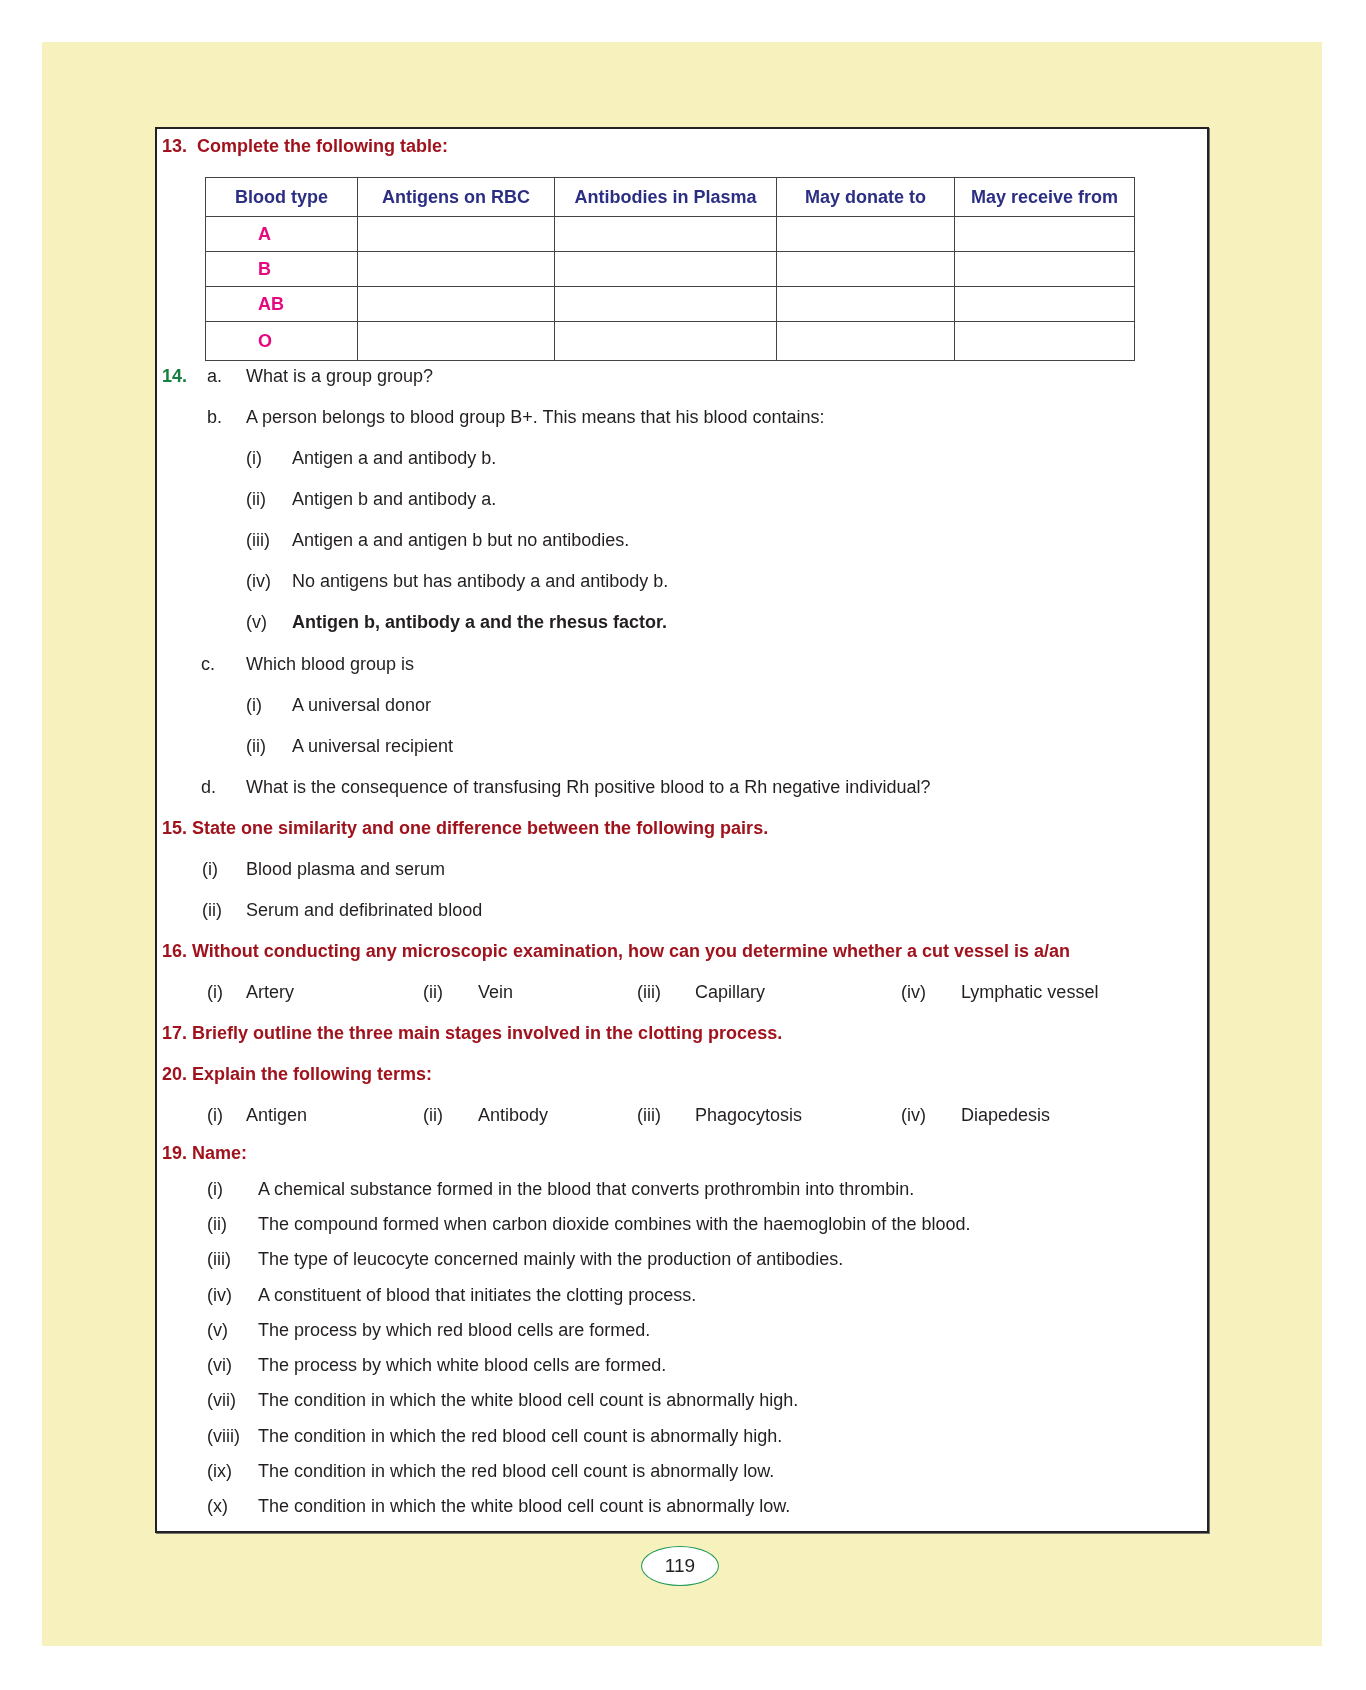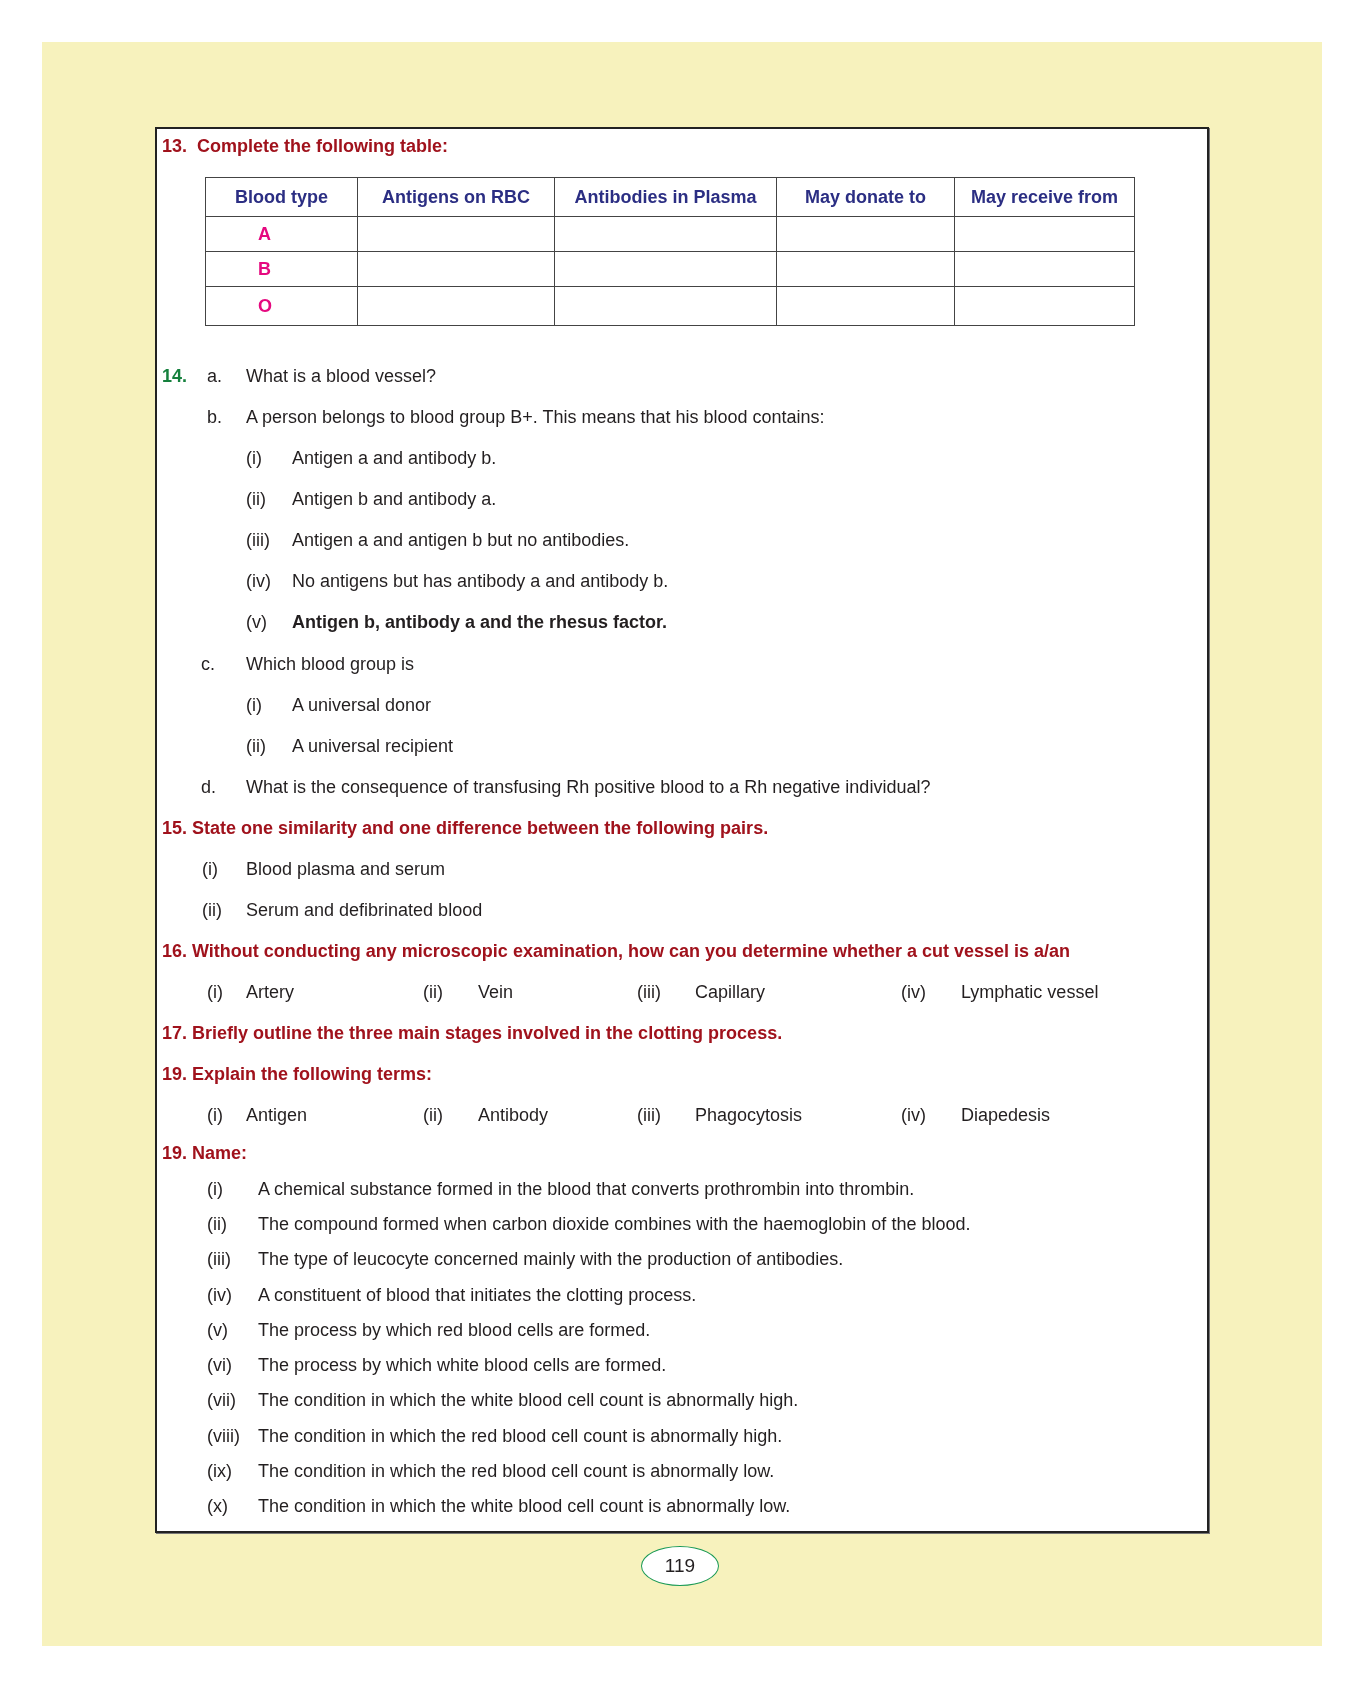--- a/index.html
+++ b/index.html
@@ -48,33 +48,40 @@
         <td></td>
   </tr>
   <tr>
     <td class="type">B</td>
     <td></td>
         <td></td>
         <td></td>
         <td></td>
   </tr>
   <tr>
+    <td class="type">AB</td>
+    <td></td>
+        <td></td>
+        <td></td>
+        <td></td>
+  </tr>
+  <tr>
     <td class="type" style="height:38px">O</td>
     <td></td>
         <td></td>
         <td></td>
         <td></td>
   </tr>
 </tbody>
   </table>
 
 <div class="q" style="left:162px; top:366px;">
   <span class="num">14.</span>
   <span class="lbl" style="position:absolute; left:45px;">a.</span>
-  <span style="position:absolute; left:84px;">What is a blood vessel?</span>
+  <span style="position:absolute; left:84px;">What is a group group?</span>
 </div>
 
 <div class="q" style="left:207px; top:407px;">
   <span>b.</span>
   <span style="position:absolute; left:39px;">A person belongs to blood group B+. This means that his blood contains:</span>
 </div>
 
 <div class="q" style="left:246px; top:448px;"><span>(i)</span><span style="position:absolute; left:46px;">Antigen a and antibody b.</span></div>
 <div class="q" style="left:246px; top:489px;"><span>(ii)</span><span style="position:absolute; left:46px;">Antigen b and antibody a.</span></div>
 <div class="q" style="left:246px; top:530px;"><span>(iii)</span><span style="position:absolute; left:46px;">Antigen a and antigen b but no antibodies.</span></div>
@@ -104,21 +111,21 @@
   <span style="position:absolute; left:216px;">(ii)</span>
   <span style="position:absolute; left:271px;">Vein</span>
   <span style="position:absolute; left:430px;">(iii)</span>
   <span style="position:absolute; left:488px;">Capillary</span>
   <span style="position:absolute; left:694px;">(iv)</span>
   <span style="position:absolute; left:754px;">Lymphatic vessel</span>
 </div>
 
 <div class="q red" style="left:162px; top:1023px;">17. Briefly outline the three main stages involved in the clotting process.</div>
 
-<div class="q red" style="left:162px; top:1064px;">19. Explain the following terms:</div>
+<div class="q red" style="left:162px; top:1064px;">20. Explain the following terms:</div>
 <div class="q" style="left:207px; top:1105px; width:1000px;">
   <span style="position:absolute; left:0;">(i)</span>
   <span style="position:absolute; left:39px;">Antigen</span>
   <span style="position:absolute; left:216px;">(ii)</span>
   <span style="position:absolute; left:271px;">Antibody</span>
   <span style="position:absolute; left:430px;">(iii)</span>
   <span style="position:absolute; left:488px;">Phagocytosis</span>
   <span style="position:absolute; left:694px;">(iv)</span>
   <span style="position:absolute; left:754px;">Diapedesis</span>
 </div>

